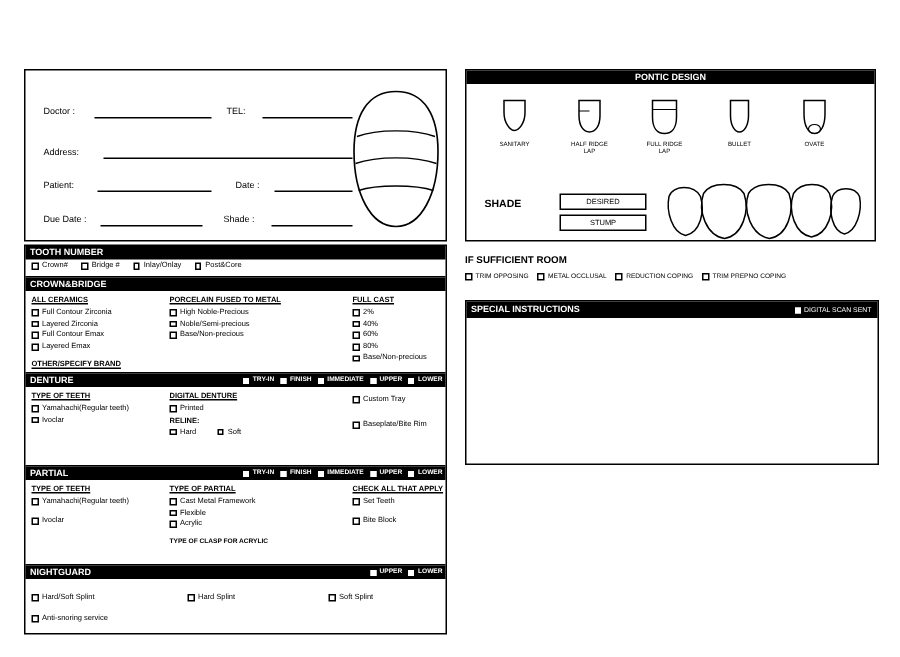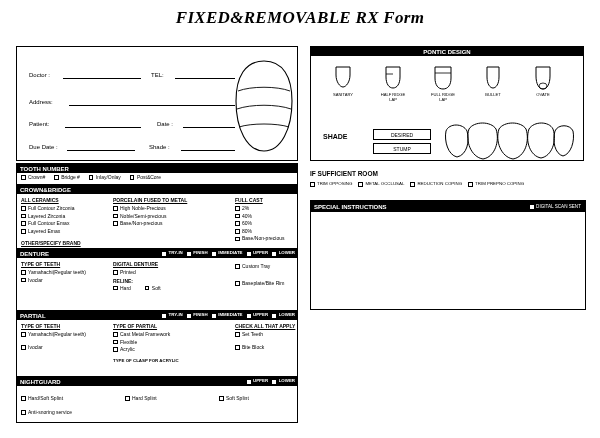--- a/index.html
+++ b/index.html
@@ -64,21 +64,20 @@
   #special-bar{position:absolute;left:0;top:0;width:100%;height:11px;justify-content:space-between;padding-right:4px;}
 
   .scan-flag{display:flex;align-items:center;font-size:4.6px;font-weight:400;}
   .scan-flag .cb{width:4px;height:4px;border-color:#fff;}
 </style>
 </head>
 <body>
 
 <div class="page">
 
-  <div class="title">FIXED&amp;REMOVABLE RX Form</div>
 
   <div class="box" id="patient-block">
     <div class="p-row" style="left:12px;top:25px;">Doctor :</div>
     <div class="p-line" style="left:46px;top:31px;width:78px;"></div>
     <div class="p-row" style="left:134px;top:25px;">TEL:</div>
     <div class="p-line" style="left:158px;top:31px;width:60px;"></div>
 
     <div class="p-row" style="left:12px;top:52px;">Address:</div>
     <div class="p-line" style="left:52px;top:58px;width:166px;"></div>
 

